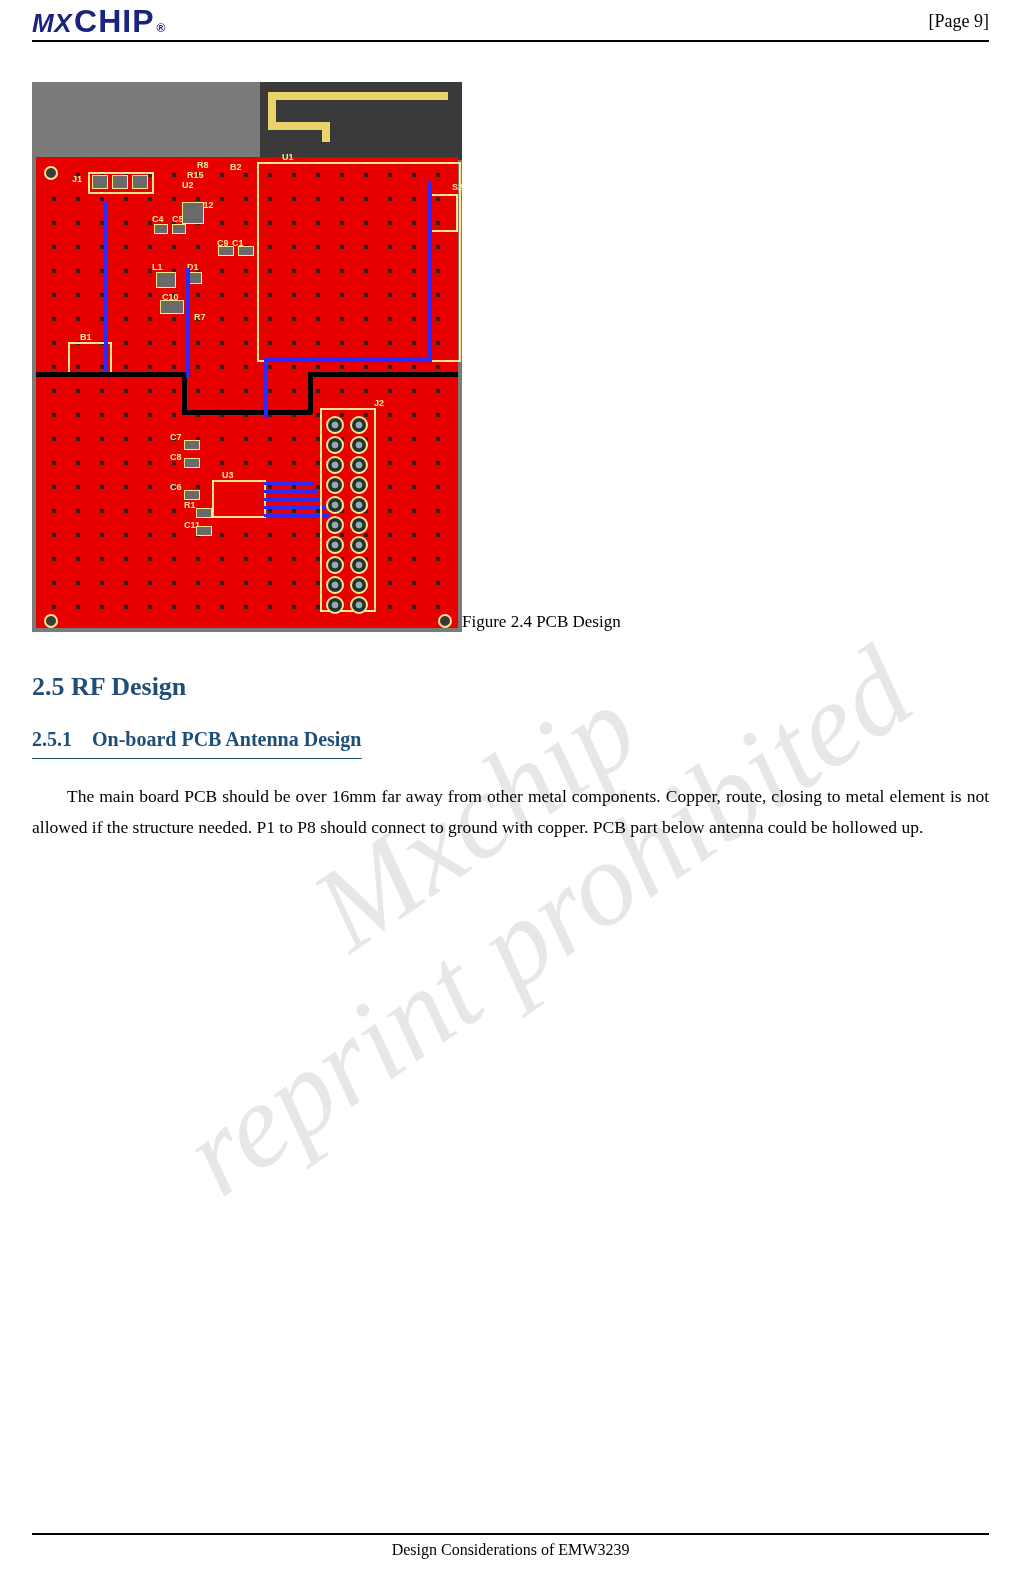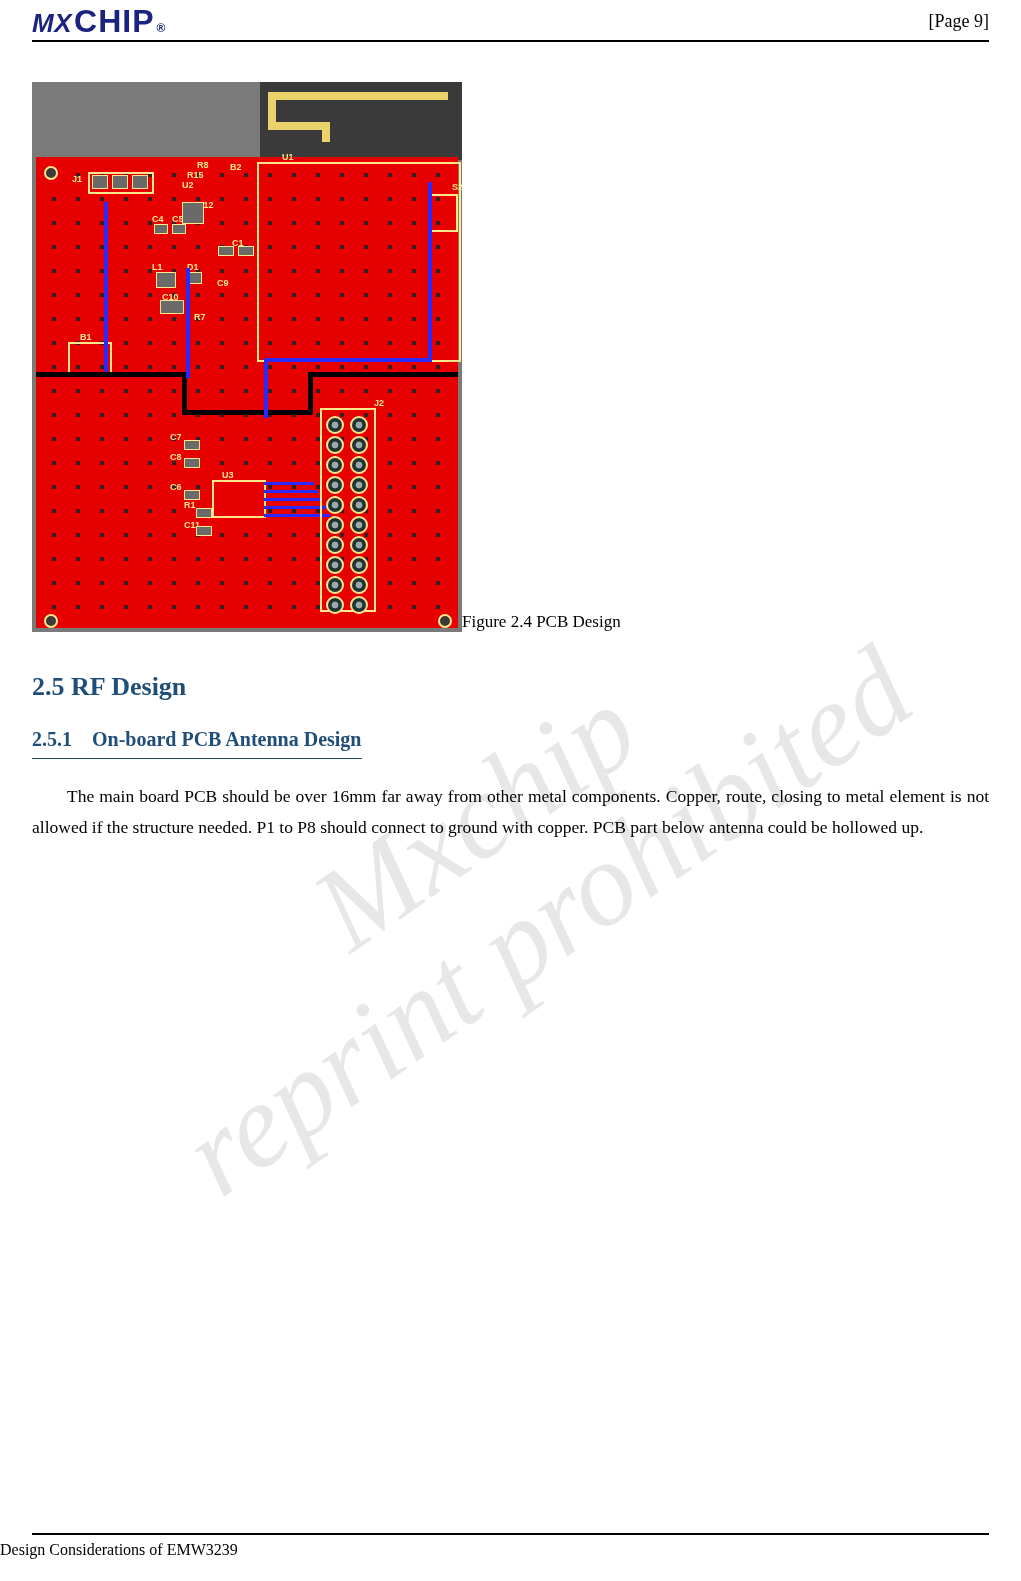--- a/index.html
+++ b/index.html
@@ -138,21 +138,21 @@
     user-select:none;
   }
 
   
   .ftr-rule {
     position:absolute; left:32px; right:32px; bottom:46px;
     border-top:2px solid #000;
   }
   .ftr-txt {
     position:absolute; left:0; right:0; bottom:22px;
-    font-size:16px;
+    text-align:center; font-size:16px;
   }
 </style>
 </head>
 <body>
 
 <div class="page">
 
   <div class="hdr">
     <div class="logo-wrap">
       <span class="logo-m">M</span>
@@ -187,21 +187,21 @@
       <div class="silk-outline" style="top:112px; left:398px; width:24px; height:34px;"></div>
       <div class="silk-txt" style="top:100px; left:400px;padding-left:20px;">S2</div>
 
       <div class="silk-txt" style="top:98px; left:150px;">U2</div>
       <div class="silk-txt" style="top:78px; left:165px;">R8</div>
       <div class="silk-txt" style="top:88px; left:155px;">R15</div>
       <div class="silk-txt" style="top:80px; left:198px;">B2</div>
       <div class="silk-txt" style="top:132px; left:120px;">C4</div>
       <div class="silk-txt" style="top:132px; left:140px;">C5</div>
       <div class="silk-txt" style="top:118px; left:165px;">C12</div>
-      <div class="silk-txt" style="top:156px; left:185px;margin-top:40px;">C9</div>
+      <div class="silk-txt" style="top:156px; left:185px;">C9</div>
       <div class="silk-txt" style="top:180px; left:120px;">L1</div>
       <div class="silk-txt" style="top:180px; left:155px;">D1</div>
       <div class="silk-txt" style="top:156px; left:200px;">C1</div>
       <div class="silk-txt" style="top:210px; left:130px;">C10</div>
       <div class="silk-txt" style="top:230px; left:162px;">R7</div>
 
       <div class="comp-pad" style="top:120px; left:150px; width:20px; height:20px;"></div>
       <div class="comp-pad" style="top:142px; left:122px; width:12px; height:8px;"></div>
       <div class="comp-pad" style="top:142px; left:140px; width:12px; height:8px;"></div>
       <div class="comp-pad" style="top:164px; left:186px; width:14px; height:8px;"></div>

